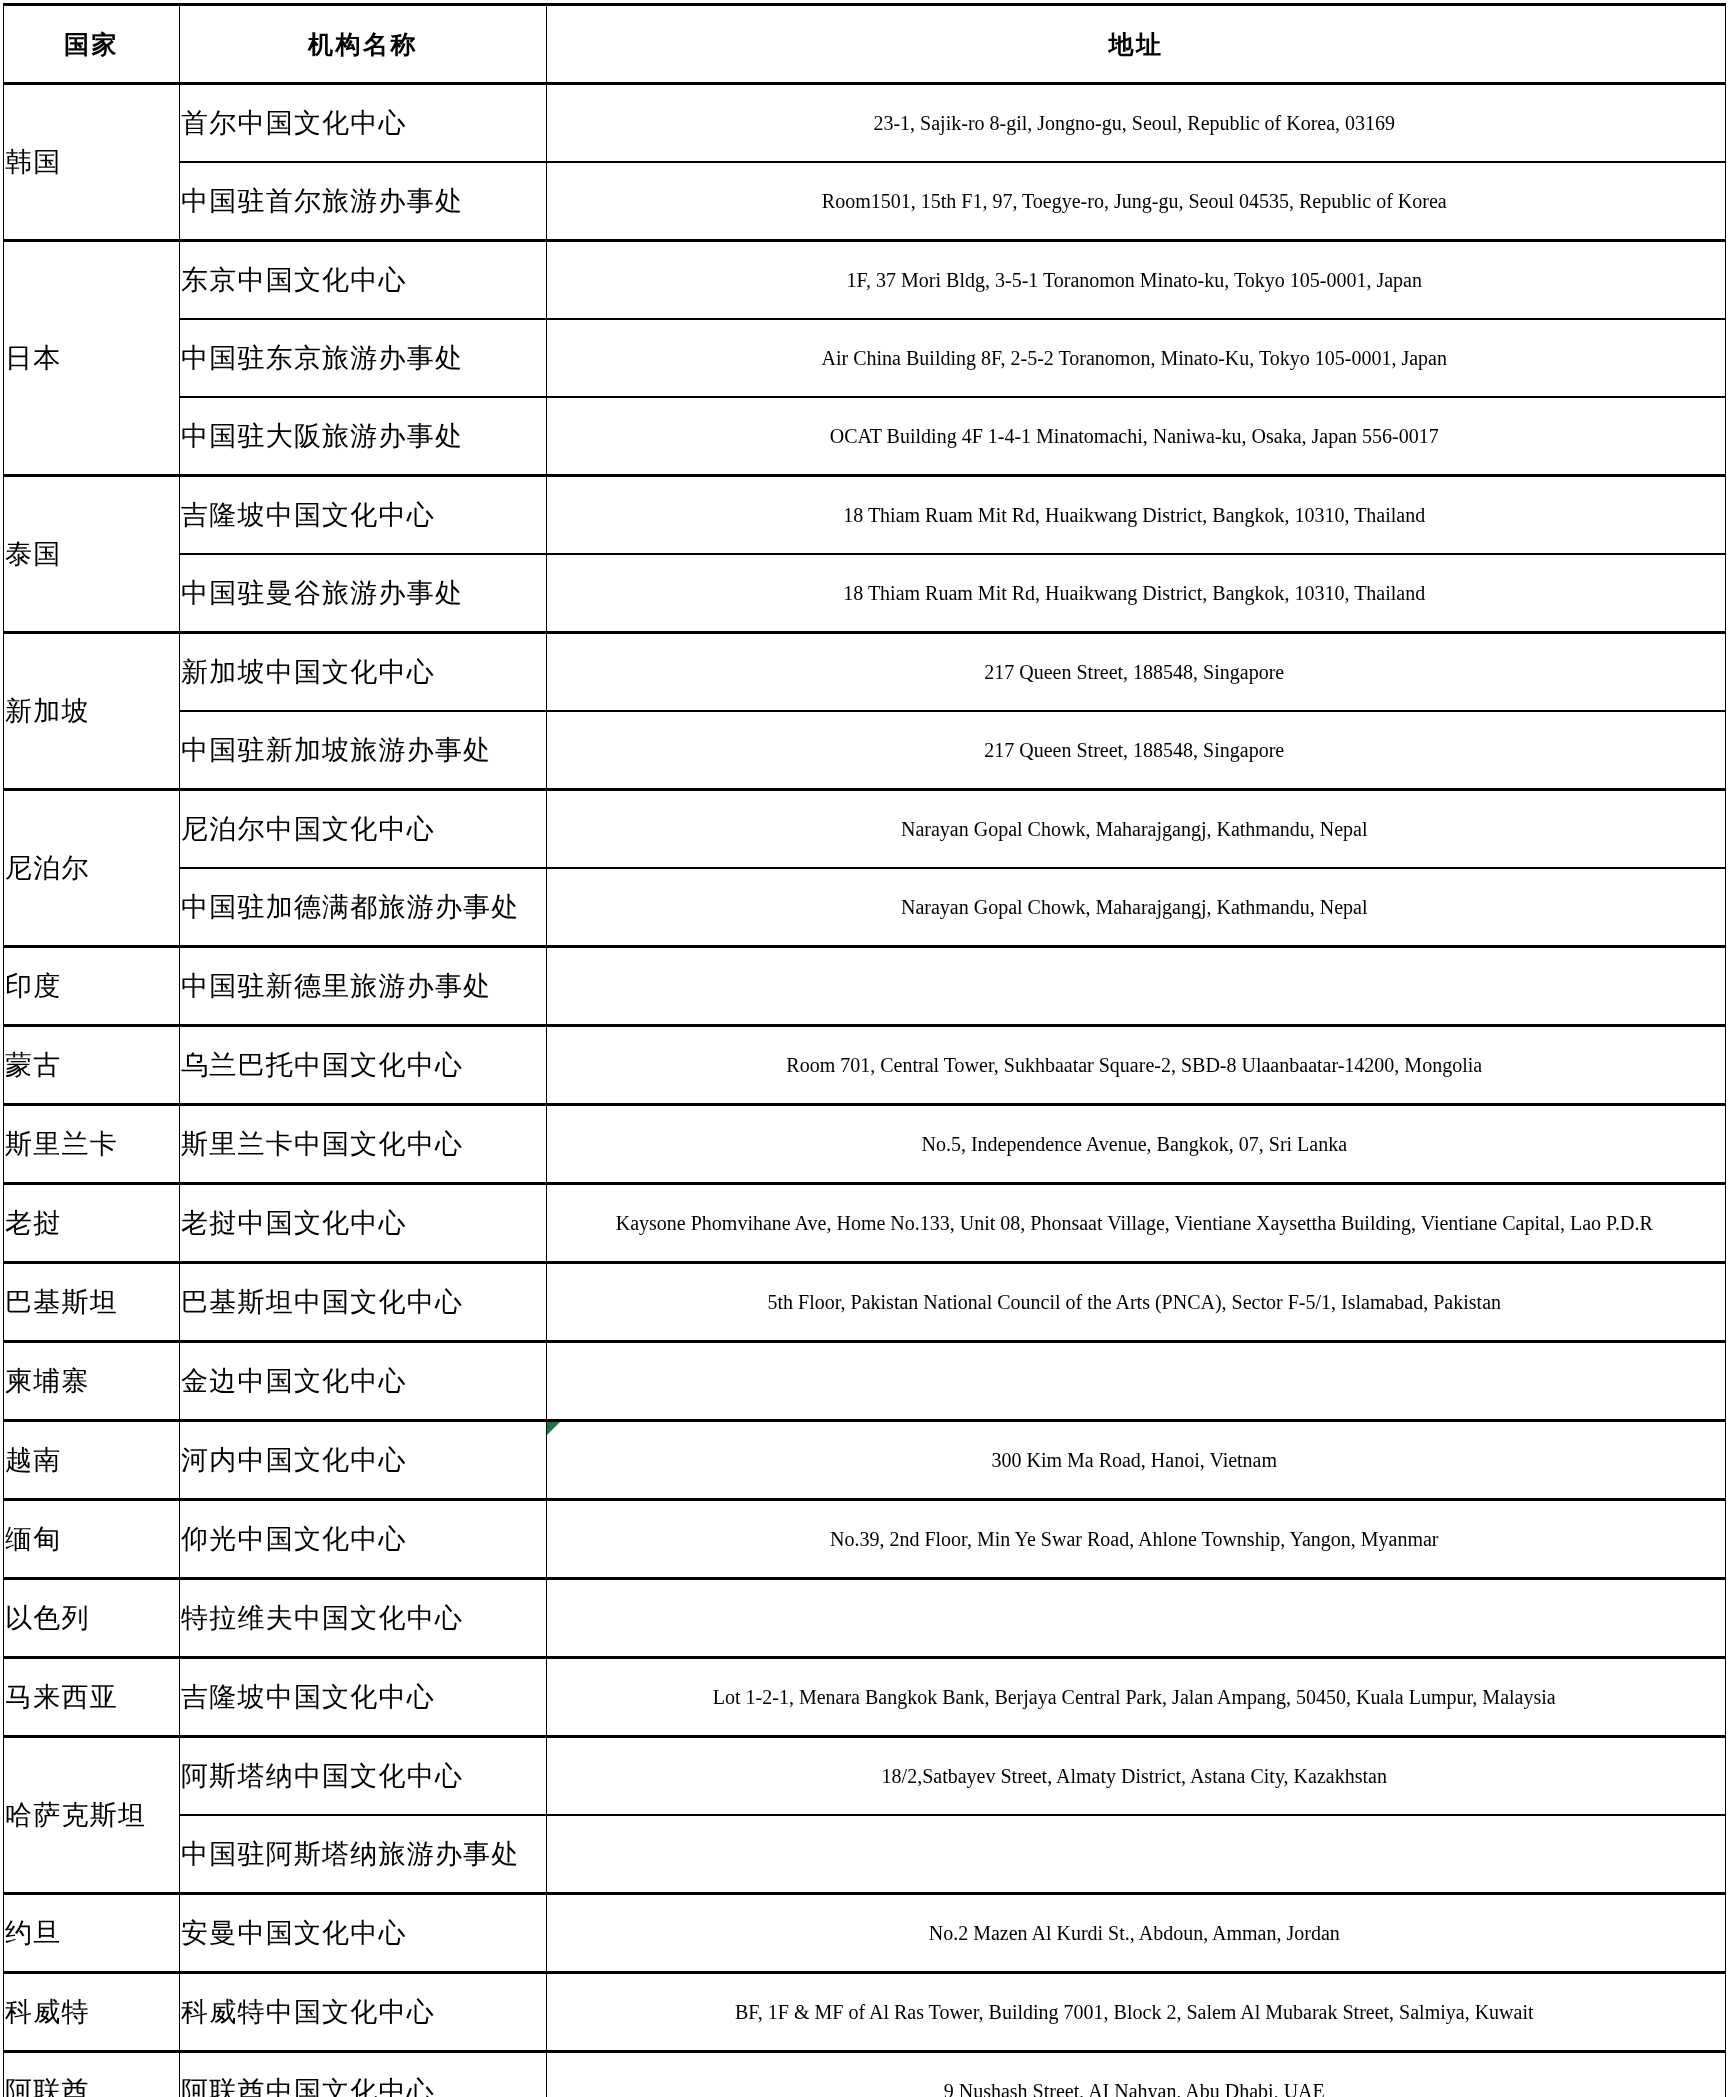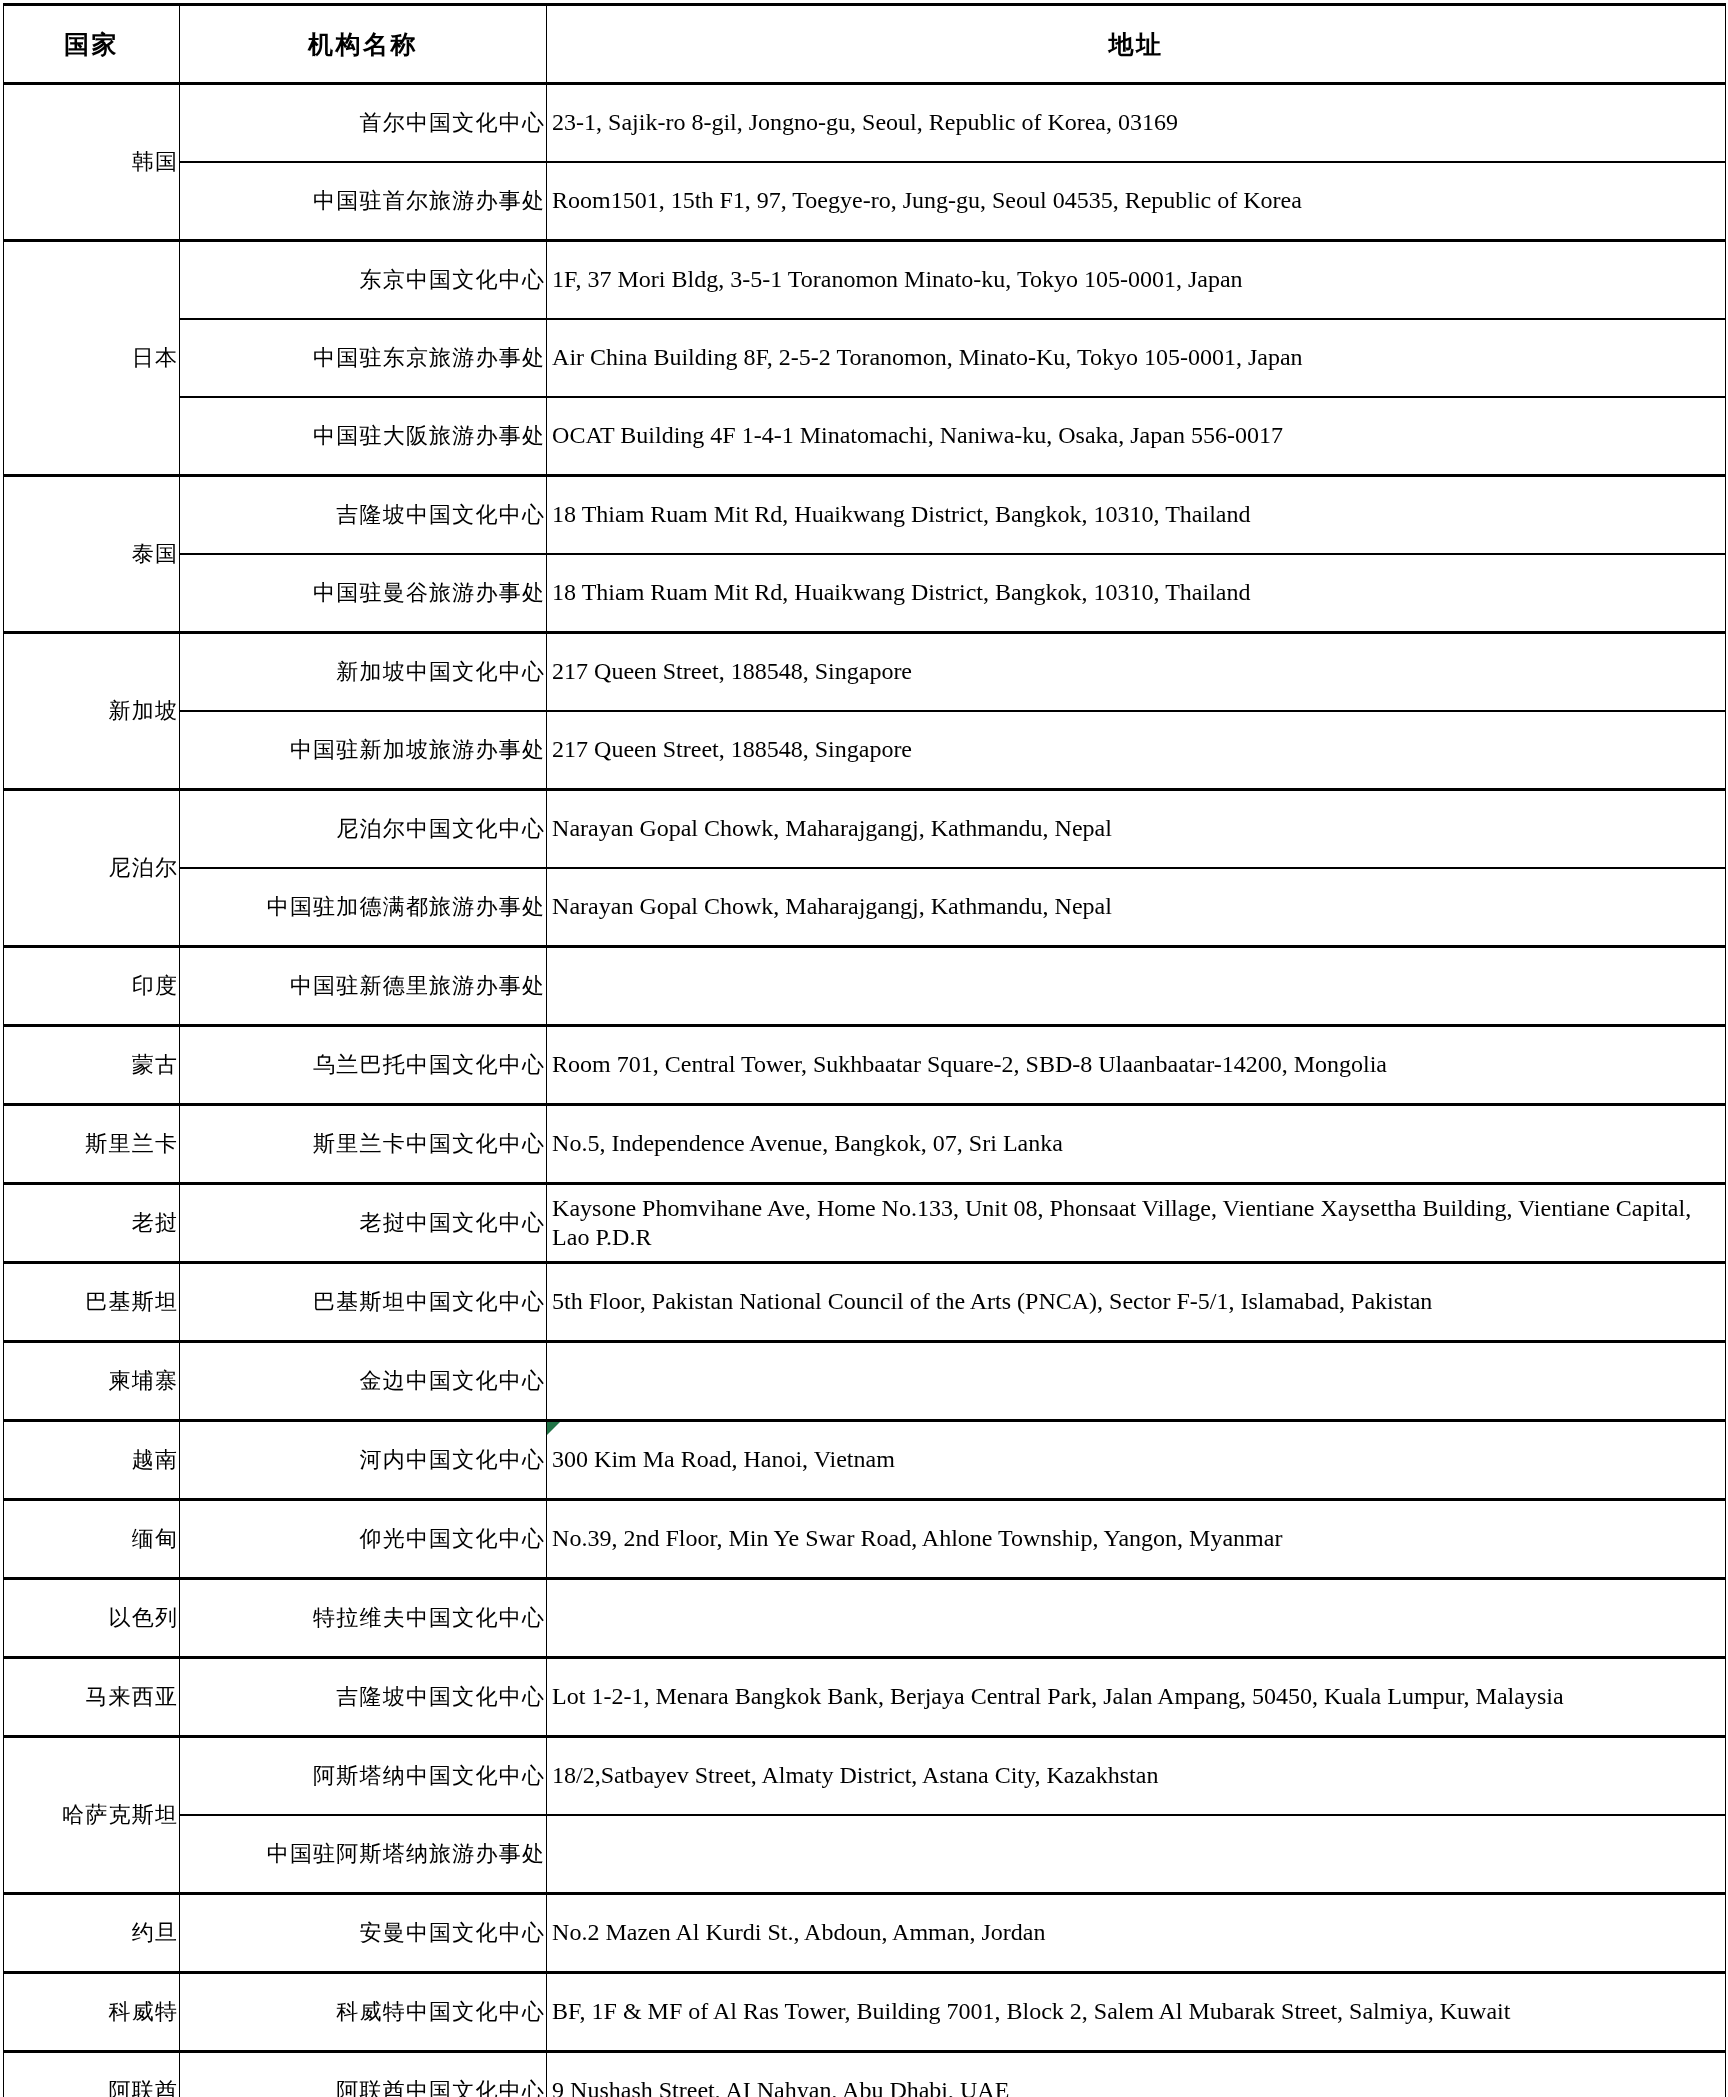--- a/index.html
+++ b/index.html
@@ -40,27 +40,27 @@
     text-align: center;
     letter-spacing: 2.5px;
   }
   tr.row > td { height: 74px; }
   
   tr.g > td { border-top: 3.7px solid #000; }
   tr.s > td { border-top: 2.5px solid #000; }
   tr.head > th { border-top: 3.7px solid #000; }
 
   td.country, td.org {
-    text-align: right;
-    font-size: 22px;
+    text-align: left;
+    font-size: 27px;
     letter-spacing: 1.2px;
   }
   td.addr {
-    text-align: left;
-    font-size: 24px;
+    text-align: center;
+    font-size: 20px;
     padding: 0 8.7px 0 5px;
     line-height: 1.22;
     position: relative;
   }
   .flag {
     position: absolute;
     top: 0;
     left: 0;
     width: 0;
     height: 0;

